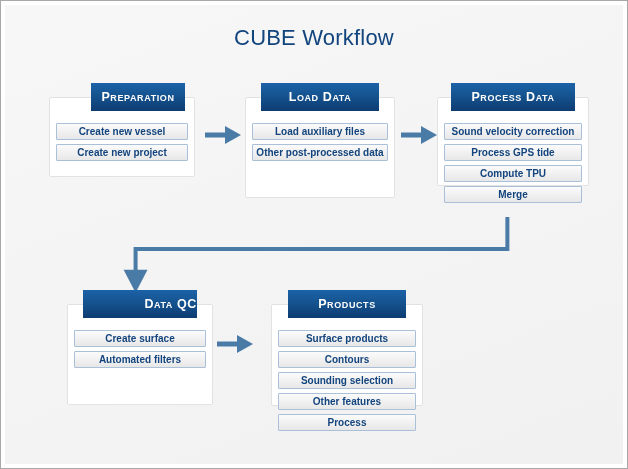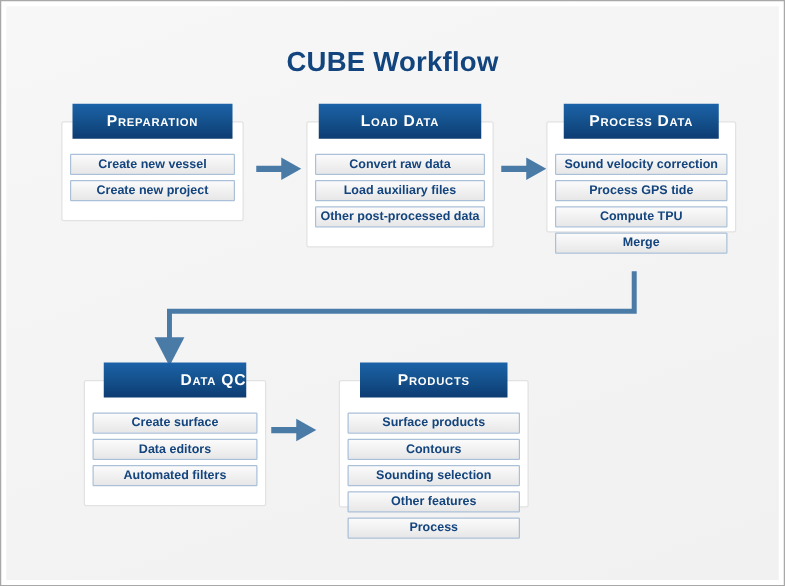--- a/index.html
+++ b/index.html
@@ -32,24 +32,23 @@
     overflow: hidden;
   }
 
   
   #title {
     position: absolute;
     left: 0; top: 20px;
     width: 100%;
     text-align: center;
     font-size: 22px;
-    font-weight: bold;
+    font-weight: normal;
     color: #12447e;
     letter-spacing: 0.2px;
-    margin-top: 12px;
   }
 
   
   .group {
     position: absolute;
   }
   .card {
     position: absolute;
     left: 0;
     top: 14px;
@@ -134,32 +133,31 @@
       <polygon points="38,13 22,4 22,22" fill="#4a7ba7"></polygon>
     </svg>
 
     <svg class="arrow-h" style="left:210px; top:326px;" width="42" height="26" viewBox="0 0 42 26">
       <path d="M2,13 L26,13" stroke="#4a7ba7" stroke-width="5" fill="none"></path>
       <polygon points="38,13 22,4 22,22" fill="#4a7ba7"></polygon>
     </svg>
 
     <div class="group" style="left:44px; top:78px; width:146px; height:94px;">
       <div class="card"></div>
-      <div class="header" style="width:128px;">Preparation</div>
+      <div class="header" style="width:94px;margin-left:16px;">Preparation</div>
       <div class="items">
         <div class="item">Create new vessel</div>
         <div class="item">Create new project</div>
       </div>
     </div>
 
     <div class="group" style="left:240px; top:78px; width:150px; height:115px;">
       <div class="card"></div>
-      <div class="header" style="width:130px;">Load Data</div>
+      <div class="header" style="width:118px;">Load Data</div>
       <div class="items">
-        <div class="item">Convert raw data</div>
         <div class="item">Load auxiliary files</div>
         <div class="item">Other post-processed data</div>
       </div>
     </div>
 
     <div class="group" style="left:432px; top:78px; width:152px; height:103px;">
       <div class="card"></div>
       <div class="header" style="width:124px;">Process Data</div>
       <div class="items">
         <div class="item">Sound velocity correction</div>
@@ -167,21 +165,20 @@
         <div class="item">Compute TPU</div>
         <div class="item">Merge</div>
       </div>
     </div>
 
     <div class="group" style="left:62px; top:285px; width:146px; height:115px;">
       <div class="card"></div>
       <div class="header" style="width:114px;text-align:right;">Data QC</div>
       <div class="items">
         <div class="item">Create surface</div>
-        <div class="item">Data editors</div>
         <div class="item">Automated filters</div>
       </div>
     </div>
 
     <div class="group" style="left:266px; top:285px; width:152px; height:116px;">
       <div class="card"></div>
       <div class="header" style="width:118px;">Products</div>
       <div class="items">
         <div class="item">Surface products</div>
         <div class="item">Contours</div>

